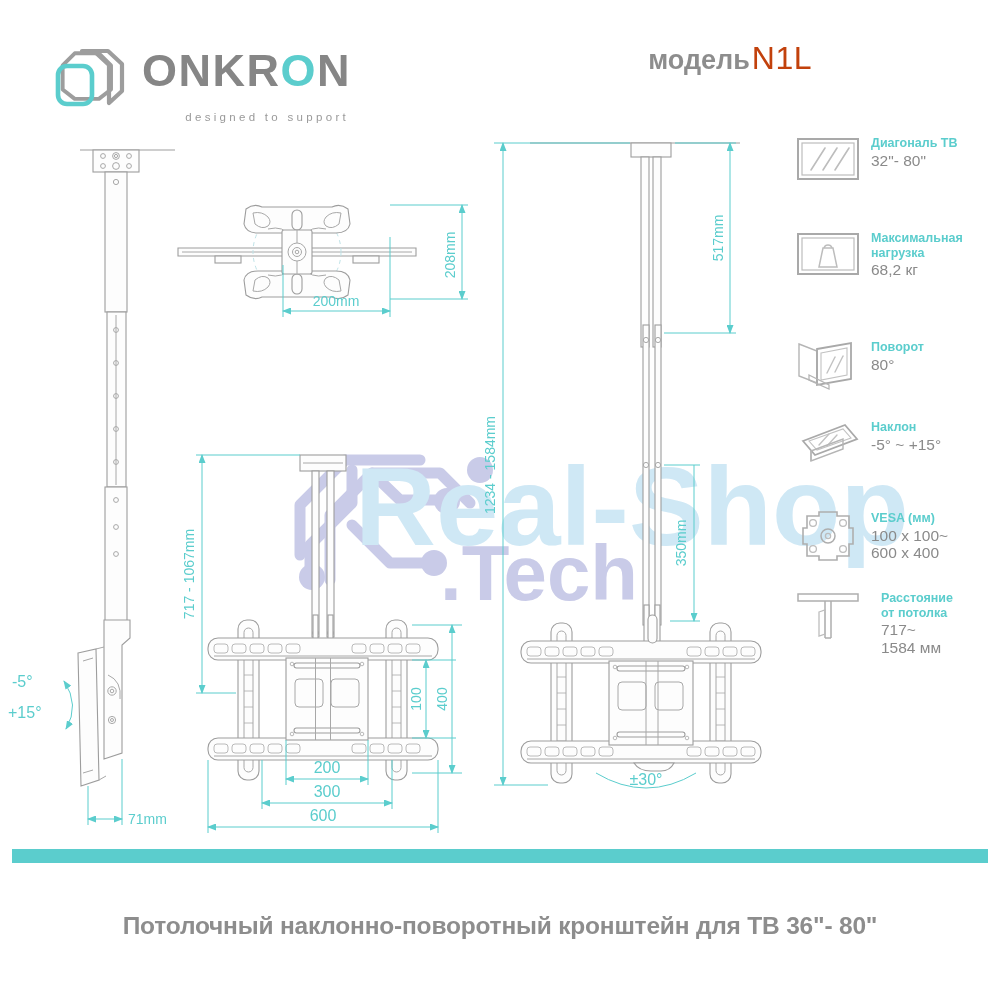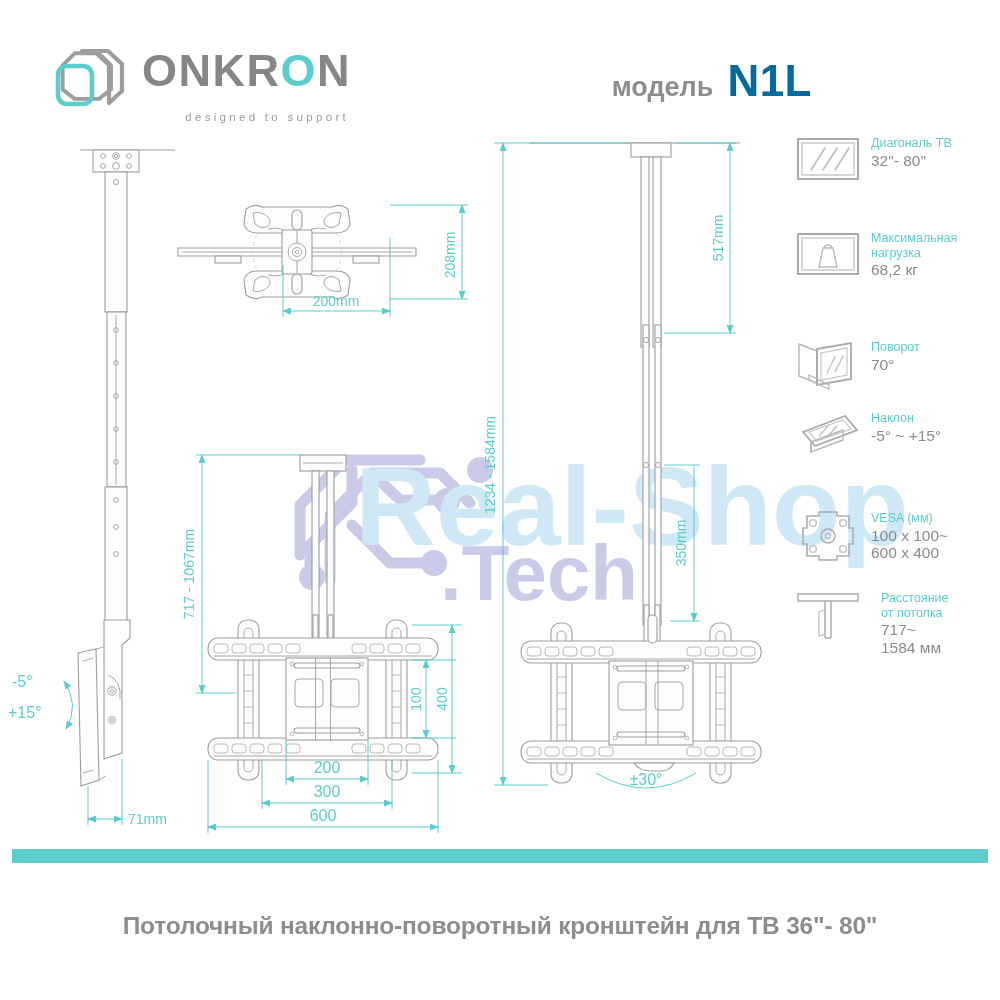--- a/index.html
+++ b/index.html
@@ -20,40 +20,40 @@
   .brand-name{
     font-size:45px;font-weight:bold;letter-spacing:1.5px;
     color:#868686;line-height:46px;white-space:nowrap;
   }
   .brand-name .accent{color:#5BCDCD;}
   .brand-tag{
     font-size:11.5px;letter-spacing:3.3px;color:#9a9a9a;
     text-align:right;margin-top:17px;padding-right:2px;
   }
   .model{
-    position:absolute;right:22px;top:56px;
-    display:flex;align-items:baseline;gap:14px;color:#8d8d8d;
+    position:absolute;right:22px;top:40px;
+    display:flex;align-items:baseline;gap:2px;color:#8d8d8d;
   }
   .model-word{font-size:27px;font-weight:bold;letter-spacing:0px;}
-  .model-code{font-size:44px;font-weight:bold;letter-spacing:0.5px;color:#0369a1;}
+  .model-code{font-size:32px;font-weight:normal;letter-spacing:0.5px;color:#c2410c;}
 
   
   .canvas{position:absolute;left:0;top:125px;width:1000px;height:715px;}
   .canvas svg{display:block;}
 
   
   .watermark{position:absolute;left:0;top:125px;width:928px;height:715px;pointer-events:none;}
 
   
   .specs{position:absolute;left:795px;top:135px;width:200px;}
   .spec-row{position:absolute;display:flex;align-items:flex-start;}
   .spec-icon{width:66px;height:52px;flex:none;margin-right:10px;}
   .spec-text{padding-top:1px;}
   .spec-title{
-    color:#5BCDCD;font-size:12.5px;line-height:14.5px;font-weight:normal;
+    color:#5BCDCD;font-size:12.5px;line-height:14.5px;font-weight:bold;
     white-space:pre-line;
   }
   .spec-value{
     color:#8a8a8a;font-size:15.5px;line-height:17.5px;margin-top:1px;
     white-space:pre-line;
   }
 
   
   .bar{position:absolute;left:12px;top:849px;width:976px;height:14px;background:#5BCDCD;}
   .caption{
@@ -479,25 +479,25 @@
           <path d="M26 14 L52 9 L52 36 L26 41 Z" fill="none" stroke="#c2c2c2" stroke-width="1.1"></path>
           <g stroke="#c2c2c2" stroke-width="1.4" stroke-linecap="round">
             <line x1="32" y1="34" x2="40" y2="18"></line>
             <line x1="40" y1="33" x2="48" y2="17"></line>
           </g>
           <path d="M14 36 L34 46 L34 50 L14 41 Z" fill="none" stroke="#b5b5b5" stroke-width="1.3"></path>
         </svg>
       </div>
       <div class="spec-text">
         <div class="spec-title">Поворот</div>
-        <div class="spec-value">70°</div>
-      </div>
-    </div>
-
-    <div class="spec-row" style="top:275px;">
+        <div class="spec-value">80°</div>
+      </div>
+    </div>
+
+    <div class="spec-row" style="top:284px;">
       <div class="spec-icon">
         <svg width="66" height="52" viewBox="0 0 66 52">
           <path d="M8 22 L50 6 L62 20 L20 36 Z" fill="none" stroke="#a9a9a9" stroke-width="1.8"></path>
           <path d="M14 22 L48 10 L56 19 L22 31 Z" fill="none" stroke="#c2c2c2" stroke-width="1.1"></path>
           <g stroke="#c2c2c2" stroke-width="1.4" stroke-linecap="round">
             <line x1="24" y1="26" x2="34" y2="15"></line>
             <line x1="32" y1="27" x2="42" y2="16"></line>
           </g>
           <path d="M16 32 L48 20 L48 30 L16 42 Z" fill="none" stroke="#b5b5b5" stroke-width="1.4"></path>
           <line x1="16" y1="32" x2="16" y2="42" stroke="#b5b5b5" stroke-width="1.4"></line>

